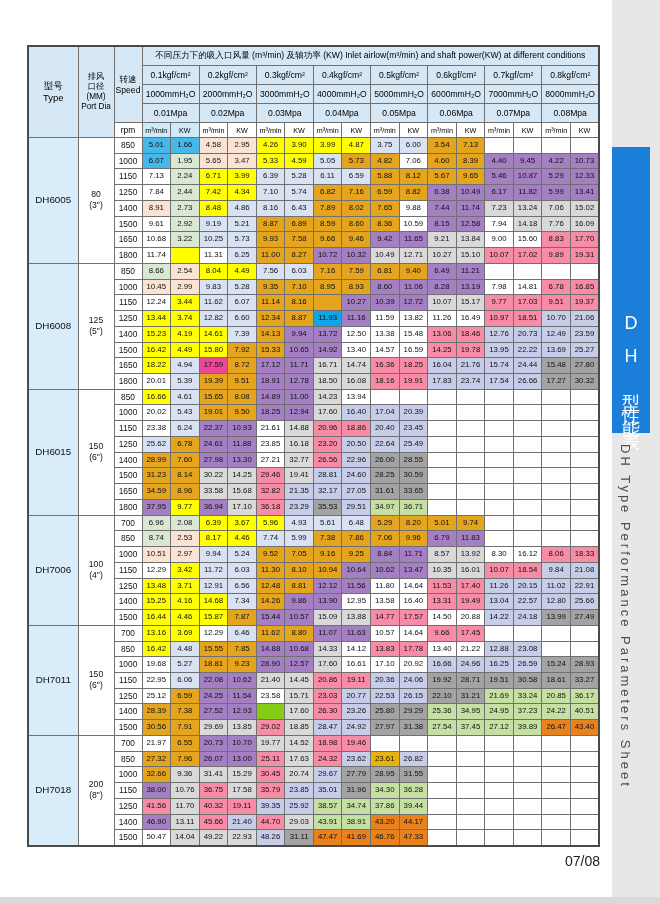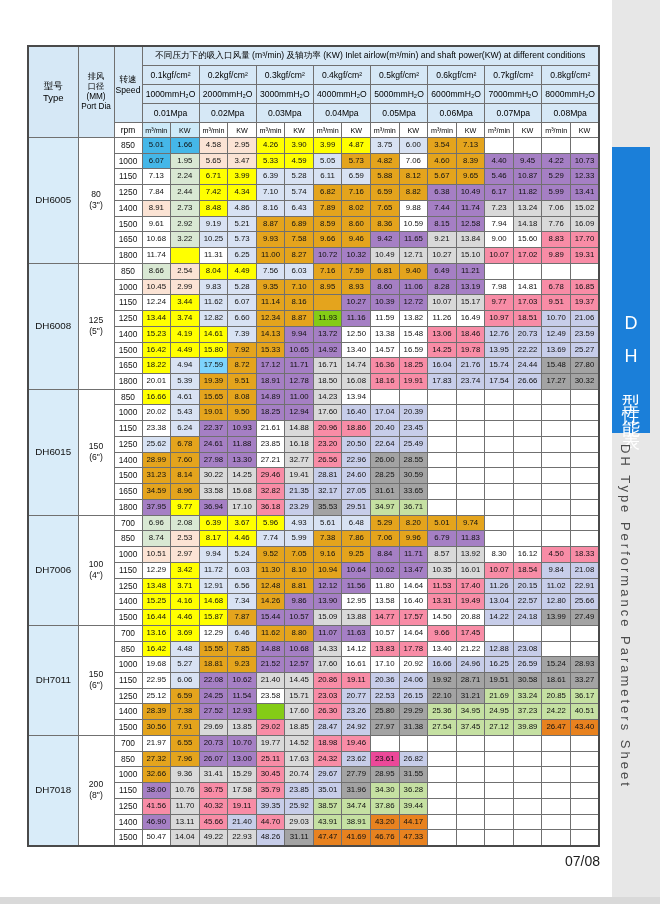--- a/index.html
+++ b/index.html
@@ -354,21 +354,21 @@
         <td class="data-cell" style="background-color: rgb(248, 140, 166);">19.37</td>
       </tr>
       <tr>
         <td class="rpm-cell">1250</td>
         <td class="data-cell" style="background-color: rgb(255, 255, 0);">13.44</td>
         <td class="data-cell" style="background-color: rgb(255, 255, 0);">3.74</td>
         <td class="data-cell" style="background-color: rgb(216, 226, 243);">12.82</td>
         <td class="data-cell" style="background-color: rgb(216, 226, 243);">6.60</td>
         <td class="data-cell" style="background-color: rgb(228, 164, 29);">12.34</td>
         <td class="data-cell" style="background-color: rgb(228, 164, 29);">8.87</td>
-        <td class="data-cell" style="background-color: #84cc16;">11.93</td>
+        <td class="data-cell" style="background-color: #0ea5e9;">11.93</td>
         <td class="data-cell" style="background-color: rgb(165, 127, 196);">11.16</td>
         <td class="data-cell" style="background-color: rgb(255, 255, 255);">11.59</td>
         <td class="data-cell" style="background-color: rgb(255, 255, 255);">13.82</td>
         <td class="data-cell" style="background-color: rgb(255, 255, 255);">11.26</td>
         <td class="data-cell" style="background-color: rgb(255, 255, 255);">16.49</td>
         <td class="data-cell" style="background-color: rgb(248, 140, 166);">10.97</td>
         <td class="data-cell" style="background-color: rgb(248, 140, 166);">18.51</td>
         <td class="data-cell" style="background-color: rgb(199, 205, 233);">10.70</td>
         <td class="data-cell" style="background-color: rgb(199, 205, 233);">21.06</td>
       </tr>
@@ -407,21 +407,21 @@
         <td class="data-cell" style="background-color: rgb(248, 140, 166);">19.78</td>
         <td class="data-cell" style="background-color: rgb(199, 205, 233);">13.95</td>
         <td class="data-cell" style="background-color: rgb(199, 205, 233);">22.22</td>
         <td class="data-cell" style="background-color: rgb(199, 205, 233);">13.69</td>
         <td class="data-cell" style="background-color: rgb(199, 205, 233);">25.27</td>
       </tr>
       <tr>
         <td class="rpm-cell">1650</td>
         <td class="data-cell" style="background-color: rgb(255, 255, 0);">18.22</td>
         <td class="data-cell" style="background-color: rgb(216, 226, 243);">4.94</td>
-        <td class="data-cell" style="background-color: #7dd3fc;">17.59</td>
+        <td class="data-cell" style="background-color: #ec4899;">17.59</td>
         <td class="data-cell" style="background-color: rgb(228, 164, 29);">8.72</td>
         <td class="data-cell" style="background-color: rgb(165, 127, 196);">17.12</td>
         <td class="data-cell" style="background-color: rgb(165, 127, 196);">11.71</td>
         <td class="data-cell" style="background-color: rgb(217, 217, 217);">16.71</td>
         <td class="data-cell" style="background-color: rgb(217, 217, 217);">14.74</td>
         <td class="data-cell" style="background-color: rgb(248, 140, 166);">16.36</td>
         <td class="data-cell" style="background-color: rgb(248, 140, 166);">18.25</td>
         <td class="data-cell" style="background-color: rgb(199, 205, 233);">16.04</td>
         <td class="data-cell" style="background-color: rgb(199, 205, 233);">21.76</td>
         <td class="data-cell" style="background-color: rgb(199, 205, 233);">15.74</td>
@@ -657,21 +657,21 @@
         <td class="data-cell" style="background-color: rgb(228, 164, 29);">9.52</td>
         <td class="data-cell" style="background-color: rgb(228, 164, 29);">7.05</td>
         <td class="data-cell" style="background-color: rgb(228, 164, 29);">9.16</td>
         <td class="data-cell" style="background-color: rgb(228, 164, 29);">9.25</td>
         <td class="data-cell" style="background-color: rgb(165, 127, 196);">8.84</td>
         <td class="data-cell" style="background-color: rgb(165, 127, 196);">11.71</td>
         <td class="data-cell" style="background-color: rgb(217, 217, 217);">8.57</td>
         <td class="data-cell" style="background-color: rgb(217, 217, 217);">13.92</td>
         <td class="data-cell" style="background-color: rgb(255, 255, 255);">8.30</td>
         <td class="data-cell" style="background-color: rgb(255, 255, 255);">16.12</td>
-        <td class="data-cell" style="background-color: rgb(248, 140, 166);">4.50</td>
+        <td class="data-cell" style="background-color: rgb(248, 140, 166);">8.06</td>
         <td class="data-cell" style="background-color: rgb(248, 140, 166);">18.33</td>
       </tr>
       <tr>
         <td class="rpm-cell">1150</td>
         <td class="data-cell" style="background-color: rgb(255, 255, 255);">12.29</td>
         <td class="data-cell" style="background-color: rgb(255, 255, 0);">3.42</td>
         <td class="data-cell" style="background-color: rgb(216, 226, 243);">11.72</td>
         <td class="data-cell" style="background-color: rgb(216, 226, 243);">6.03</td>
         <td class="data-cell" style="background-color: rgb(228, 164, 29);">11.30</td>
         <td class="data-cell" style="background-color: rgb(228, 164, 29);">8.10</td>
@@ -785,21 +785,21 @@
         <td class="data-cell" style="background-color: rgb(199, 205, 233);">23.08</td>
         <td class="data-cell"></td>
         <td class="data-cell"></td>
       </tr>
       <tr>
         <td class="rpm-cell">1000</td>
         <td class="data-cell" style="background-color: rgb(255, 255, 255);">19.68</td>
         <td class="data-cell" style="background-color: rgb(216, 226, 243);">5.27</td>
         <td class="data-cell" style="background-color: rgb(228, 164, 29);">18.81</td>
         <td class="data-cell" style="background-color: rgb(228, 164, 29);">9.23</td>
-        <td class="data-cell" style="background-color: rgb(165, 127, 196);">21.52</td>
+        <td class="data-cell" style="background-color: rgb(165, 127, 196);">28.90</td>
         <td class="data-cell" style="background-color: rgb(165, 127, 196);">12.57</td>
         <td class="data-cell" style="background-color: rgb(217, 217, 217);">17.60</td>
         <td class="data-cell" style="background-color: rgb(255, 255, 255);">16.61</td>
         <td class="data-cell" style="background-color: rgb(255, 255, 255);">17.10</td>
         <td class="data-cell" style="background-color: rgb(255, 255, 255);">20.92</td>
         <td class="data-cell" style="background-color: rgb(199, 205, 233);">16.66</td>
         <td class="data-cell" style="background-color: rgb(199, 205, 233);">24.96</td>
         <td class="data-cell" style="background-color: rgb(199, 205, 233);">16.25</td>
         <td class="data-cell" style="background-color: rgb(199, 205, 233);">26.59</td>
         <td class="data-cell" style="background-color: rgb(163, 163, 163);">15.24</td>
@@ -908,21 +908,21 @@
       <tr>
         <td class="rpm-cell">850</td>
         <td class="data-cell" style="background-color: rgb(228, 164, 29);">27.32</td>
         <td class="data-cell" style="background-color: rgb(228, 164, 29);">7.96</td>
         <td class="data-cell" style="background-color: rgb(165, 127, 196);">26.07</td>
         <td class="data-cell" style="background-color: rgb(165, 127, 196);">13.00</td>
         <td class="data-cell" style="background-color: rgb(248, 140, 166);">25.11</td>
         <td class="data-cell" style="background-color: rgb(217, 217, 217);">17.63</td>
         <td class="data-cell" style="background-color: rgb(248, 140, 166);">24.32</td>
         <td class="data-cell" style="background-color: rgb(199, 205, 233);">23.62</td>
-        <td class="data-cell" style="background-color: #ec4899; margin-left: 17px;">23.61</td>
+        <td class="data-cell" style="background-color: #eab308; margin-left: 17px;">23.61</td>
         <td class="data-cell" style="background-color: rgb(199, 205, 233);">26.82</td>
         <td class="data-cell"></td>
         <td class="data-cell"></td>
         <td class="data-cell"></td>
         <td class="data-cell"></td>
         <td class="data-cell"></td>
         <td class="data-cell"></td>
       </tr>
       <tr>
         <td class="rpm-cell">1000</td>

